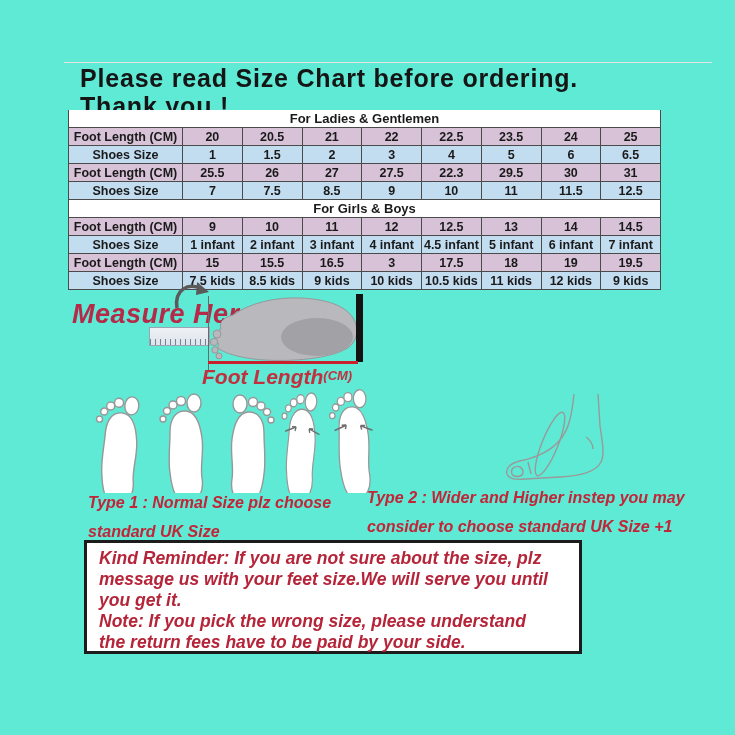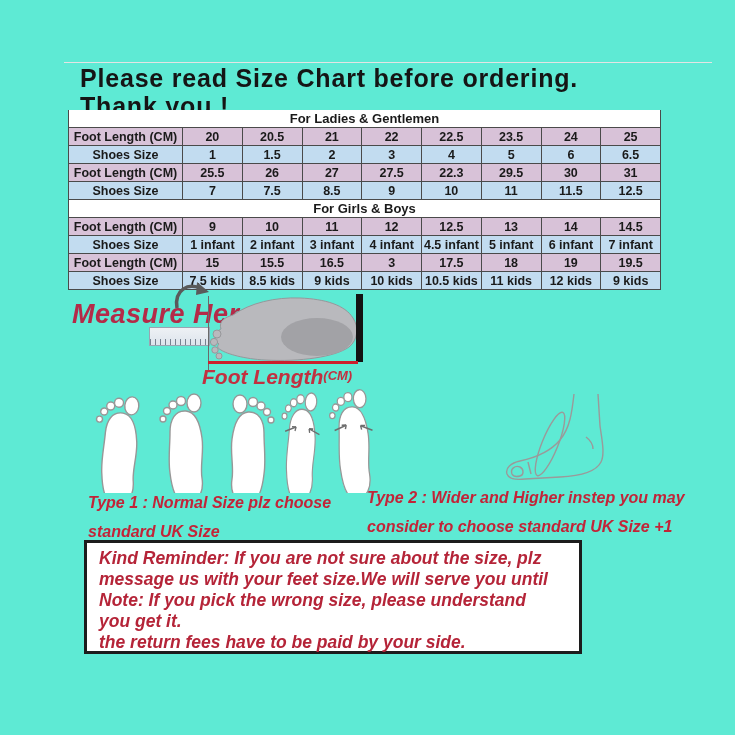--- a/index.html
+++ b/index.html
@@ -262,18 +262,18 @@
     <div>standard UK Size</div>
   </div>
   <div class="abs type-caption type2">
     <div>Type 2 : Wider and Higher instep you may</div>
     <div>consider to choose standard UK Size +1</div>
   </div>
 
   <div class="abs reminder-box">
     <div class="rline">Kind Reminder: If you are not sure about the size, plz</div>
     <div class="rline">message us with your feet size.We will serve you until</div>
+    <div class="rline">you get it.</div>
     <div class="rline">Note: If you pick the wrong size, please understand</div>
-    <div class="rline">you get it.</div>
     <div class="rline">the return fees have to be paid by your side.</div>
   </div>
 
 </div>
 
 </body></html>

